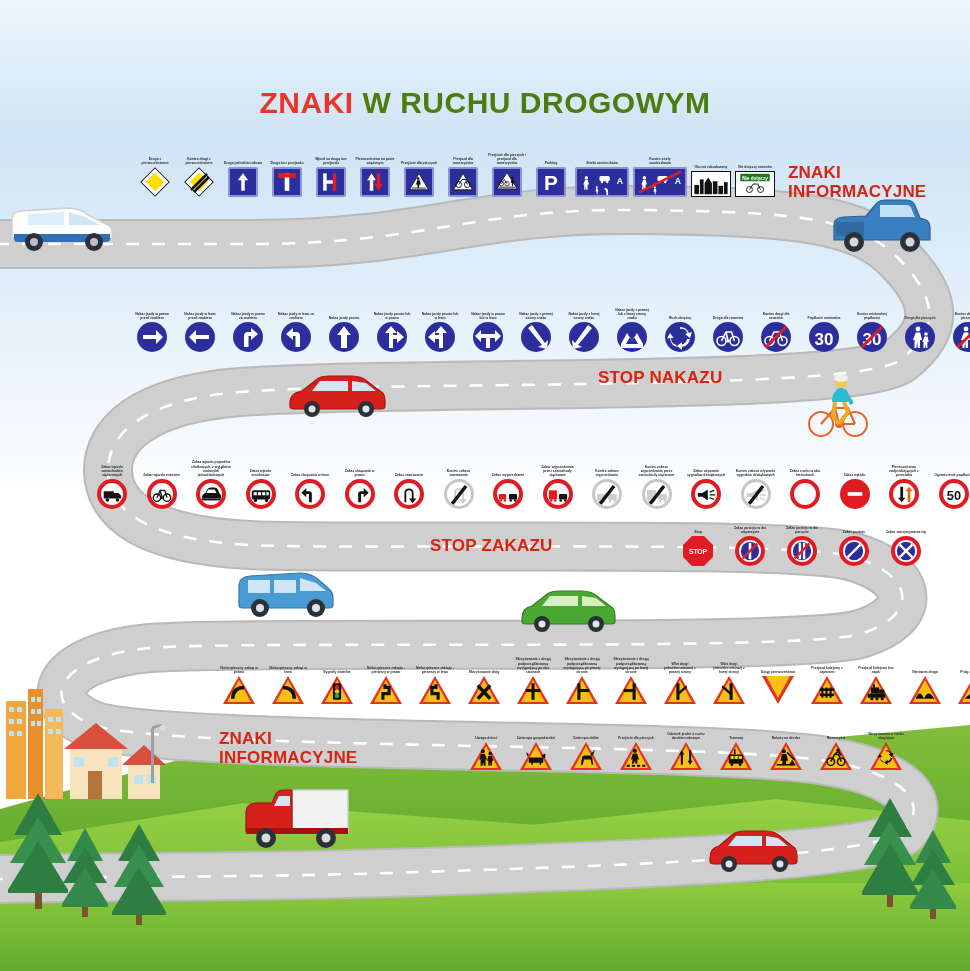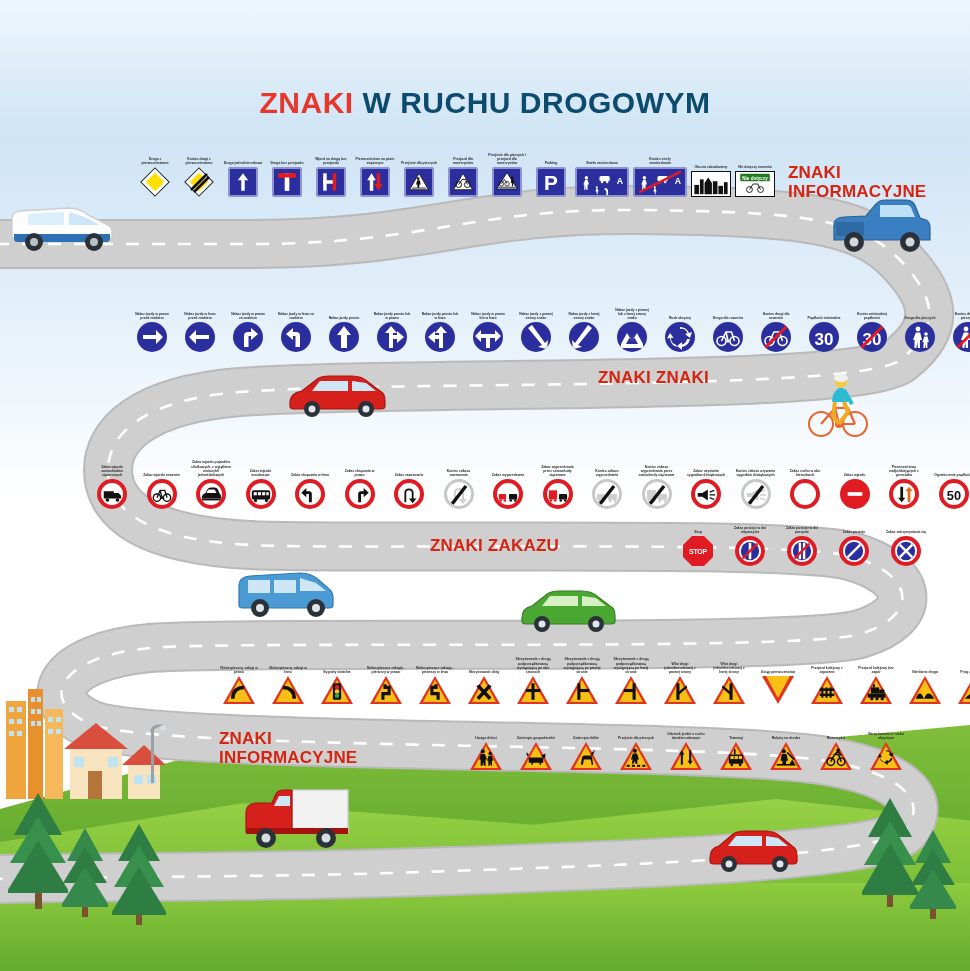--- a/index.html
+++ b/index.html
@@ -33,21 +33,21 @@
   
   .road-svg { position:absolute; left:0; top:0; width:970px; height:971px; }
 
   
   .title {
     position:absolute; top:86px; left:0; width:970px;
     text-align:center; font-size:30px; font-weight:bold;
     letter-spacing:.5px; white-space:nowrap;
   }
   .title .red { color:#e8362a; }
-  .title .gray { color:#0c4a6e; }
+  .title .gray { color:#4d7c0f; }
 
   
   .section-head {
     position:absolute; color:#d62410; font-weight:bold;
     font-size:17px; line-height:1.12; letter-spacing:.2px;
   }
   #head-info { left:788px; top:163px; }
   #head-nakaz { left:598px; top:368px; }
   #head-zakaz { left:430px; top:536px; }
   #head-ostrz { left:219px; top:729px; }
@@ -183,24 +183,24 @@
   <div class="title">
     <span class="red">ZNAKI</span>
     <span class="gray">W RUCHU DROGOWYM</span>
   </div>
 
   <div class="section-head" id="head-info">
     <div>ZNAKI</div>
     <div>INFORMACYJNE</div>
   </div>
   <div class="section-head" id="head-nakaz">
-    <div>ZNAKI ZNAKI</div>
+    <div>STOP NAKAZU</div>
   </div>
   <div class="section-head" id="head-zakaz">
-    <div>ZNAKI ZAKAZU</div>
+    <div>STOP ZAKAZU</div>
   </div>
   <div class="section-head" id="head-ostrz">
     <div>ZNAKI</div>
     <div>INFORMACYJNE</div>
   </div>
 
   <div class="row" id="row-info" style="left: 135px; top: 143px; gap: 4px;">
       <div class="cell">
         <div class="cap tall" style="width: 40px;">Droga z pierwszeństwem</div>
         <div class="sign">

